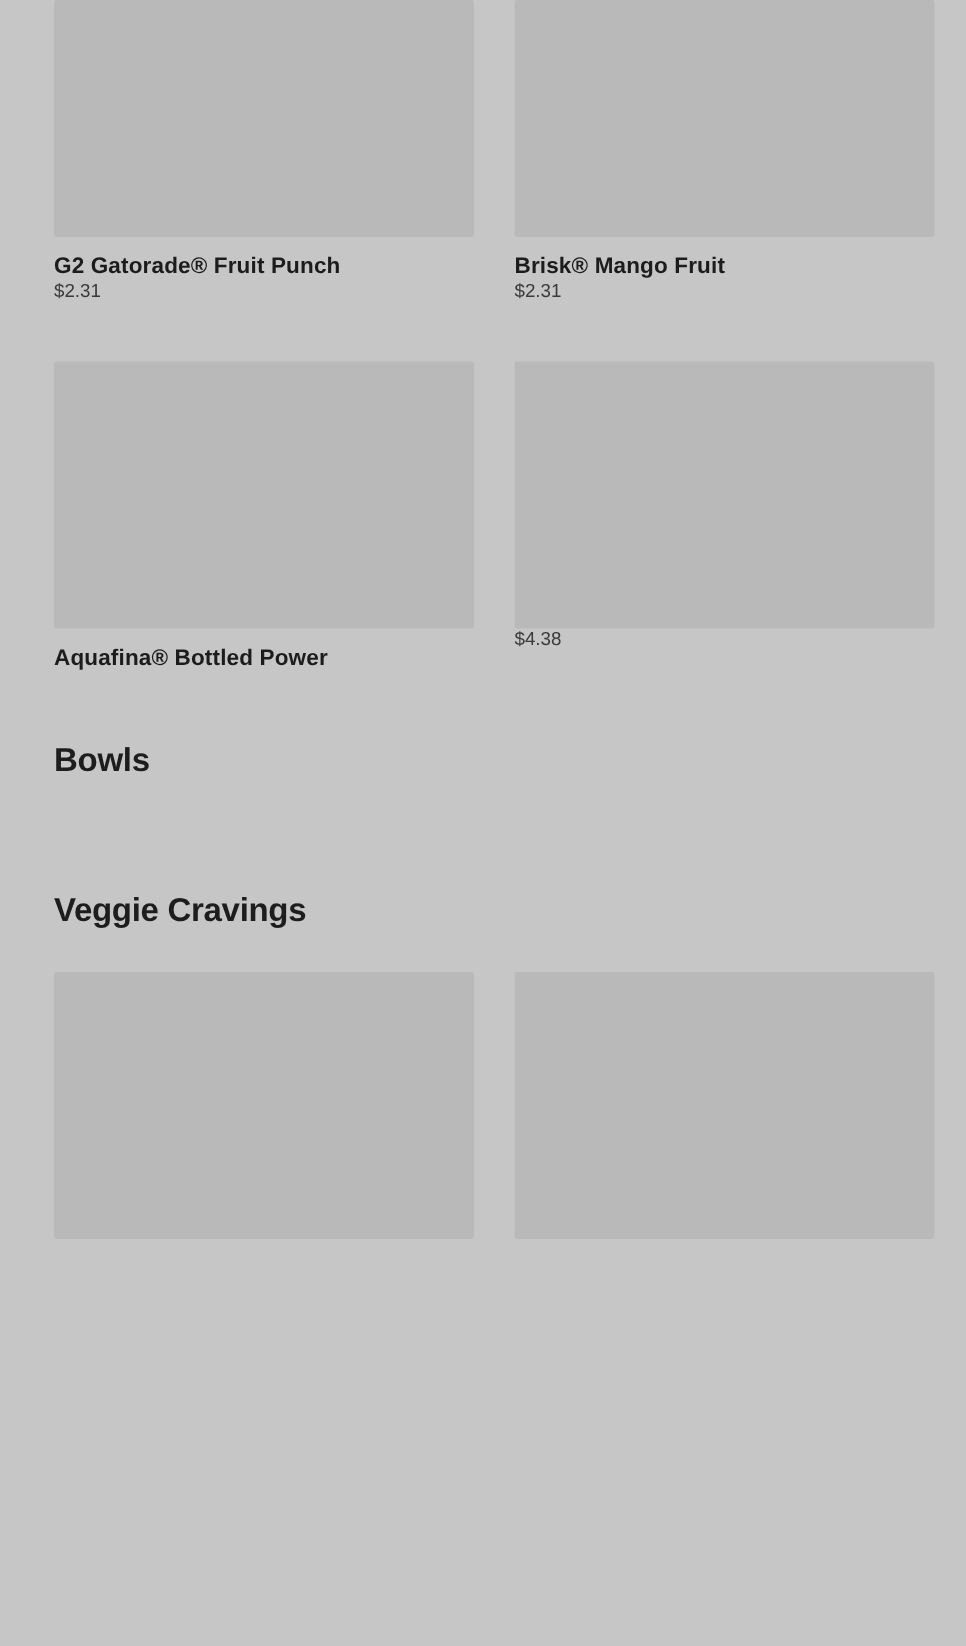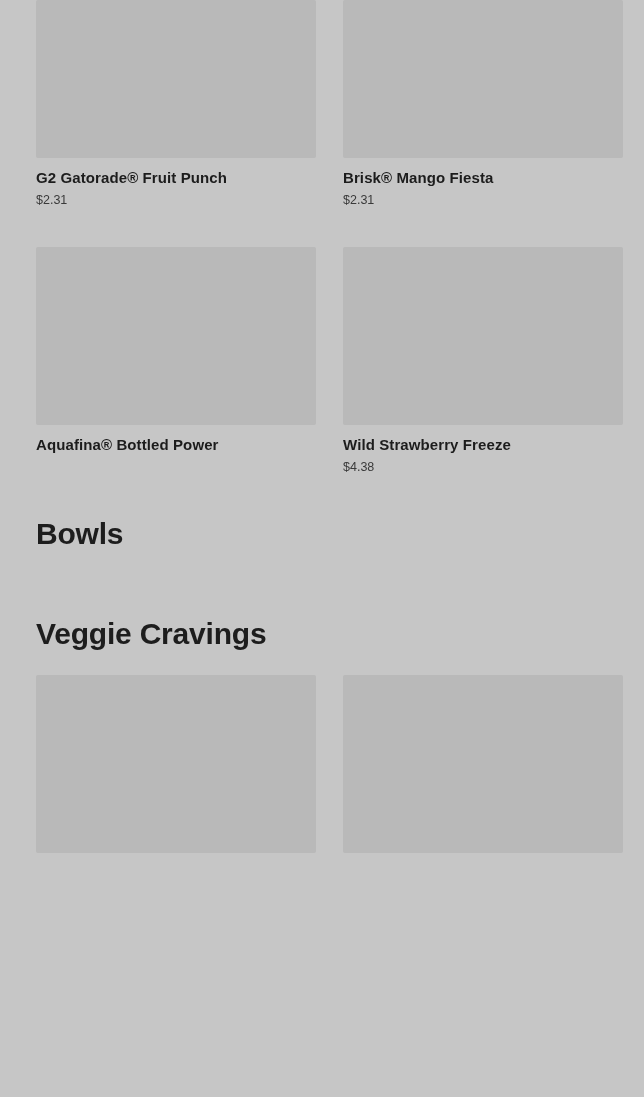--- a/index.html
+++ b/index.html
@@ -34,28 +34,27 @@
     color:#1c1c1c;
     letter-spacing:.1px;
     margin-top:11px;
     line-height:18px;
     white-space:nowrap;
   }
   .p-price {
     font-size:12.5px;
     font-weight:normal;
     color:#3a3a3a;
-    margin-top:6px;
     line-height:15px;
   }
 
   .row-gap-a { height:39px; }
 
   .section-title {
-    font-size:30px;
+    font-size:22px;
     font-weight:bold;
     color:#1d1d1d;
     letter-spacing:-.2px;
     line-height:30px;
   }
   .sec-pad-top { height:44px; }
   .sec-pad-bot { height:26px; }
 </style>
 </head>
 <body>
@@ -63,35 +62,34 @@
 <div class="page">
 
   <div class="grid">
     <div class="card">
       <div class="thumb h-top"></div>
       <div class="p-name">G2 Gatorade® Fruit Punch</div>
       <div class="p-price">$2.31</div>
     </div>
     <div class="card">
       <div class="thumb h-top"></div>
-      <div class="p-name">Brisk® Mango Fiesta</div>
+      <div class="p-name">Brisk® Mango Fruit</div>
       <div class="p-price">$2.31</div>
     </div>
   </div>
 
   <div class="row-gap-a"></div>
 
   <div class="grid">
     <div class="card">
       <div class="thumb h-std"></div>
       <div class="p-name">Aquafina® Bottled Power</div>
     </div>
     <div class="card">
       <div class="thumb h-std"></div>
-      <div class="p-name">Wild Strawberry Freeze</div>
       <div class="p-price">$4.38</div>
     </div>
   </div>
 
   <div class="sec-pad-top"></div>
   <div class="section-title">Bowls</div>
   <div class="sec-pad-bot"></div>
 
   <div class="grid">
   </div>

